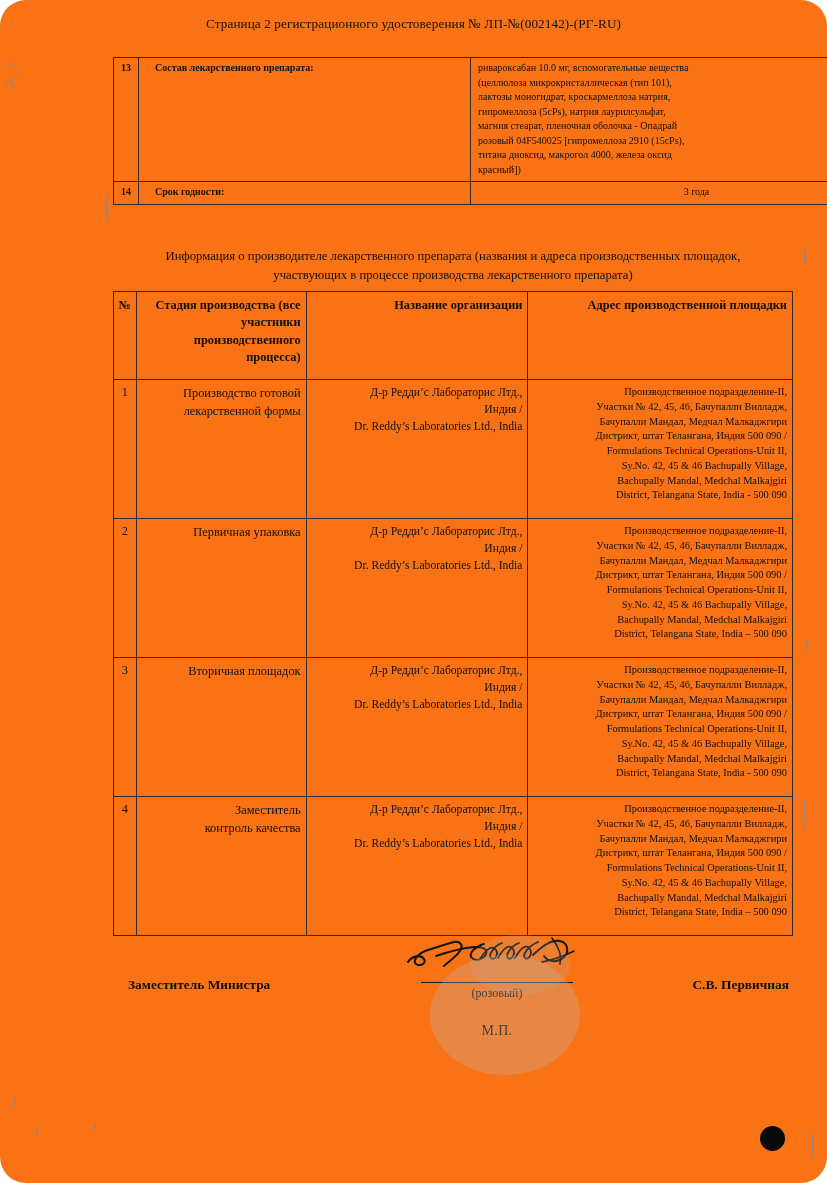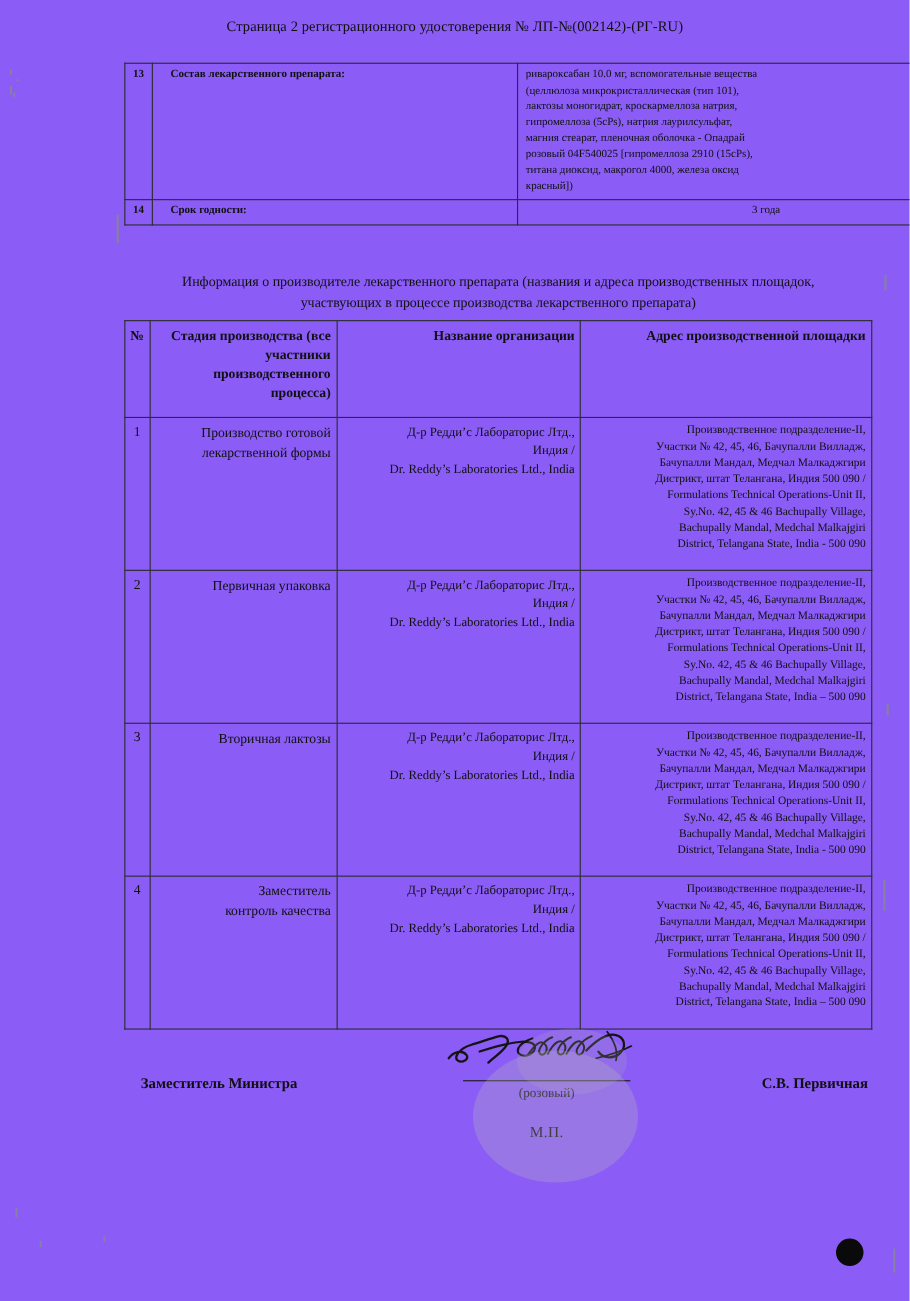--- a/index.html
+++ b/index.html
@@ -9,22 +9,23 @@
   }
   body {
     font-family: "Liberation Serif", serif;
     color: #101010;
   }
   #page {
     position: relative;
     width: 827px;
     height: 1183px;
     margin: 0 auto;
-    background: #8b5cf6;
+    background: #f97316;
     overflow: hidden;
+    border-radius: 26px;
   }
 
   
   .speckle {
     position: absolute;
     background: #8a8a8a;
     opacity: .75;
   }
   .blackdot {
     position: absolute;
@@ -290,21 +291,21 @@
           <span>Дистрикт, штат Телангана, Индия 500 090 /</span>
           <span>Formulations Technical Operations-Unit II,</span>
           <span>Sy.No. 42, 45 &amp; 46 Bachupally Village,</span>
           <span>Bachupally Mandal, Medchal Malkajgiri</span>
           <span>District, Telangana State, India – 500 090</span>
         </td>
       </tr>
       <tr>
         <td class="d-no">3</td>
         <td class="d-stage">
-          <span>Вторичная лактозы</span>
+          <span>Вторичная площадок</span>
         </td>
         <td class="d-org">
           <span>Д-р Редди’с Лабораторис Лтд.,</span>
           <span>Индия /</span>
           <span>Dr. Reddy’s Laboratories Ltd., India</span>
         </td>
         <td class="d-addr">
           <span>Производственное подразделение-II,</span>
           <span>Участки № 42, 45, 46, Бачупалли Вилладж,</span>
           <span>Бачупалли Мандал, Медчал Малкаджгири</span>

